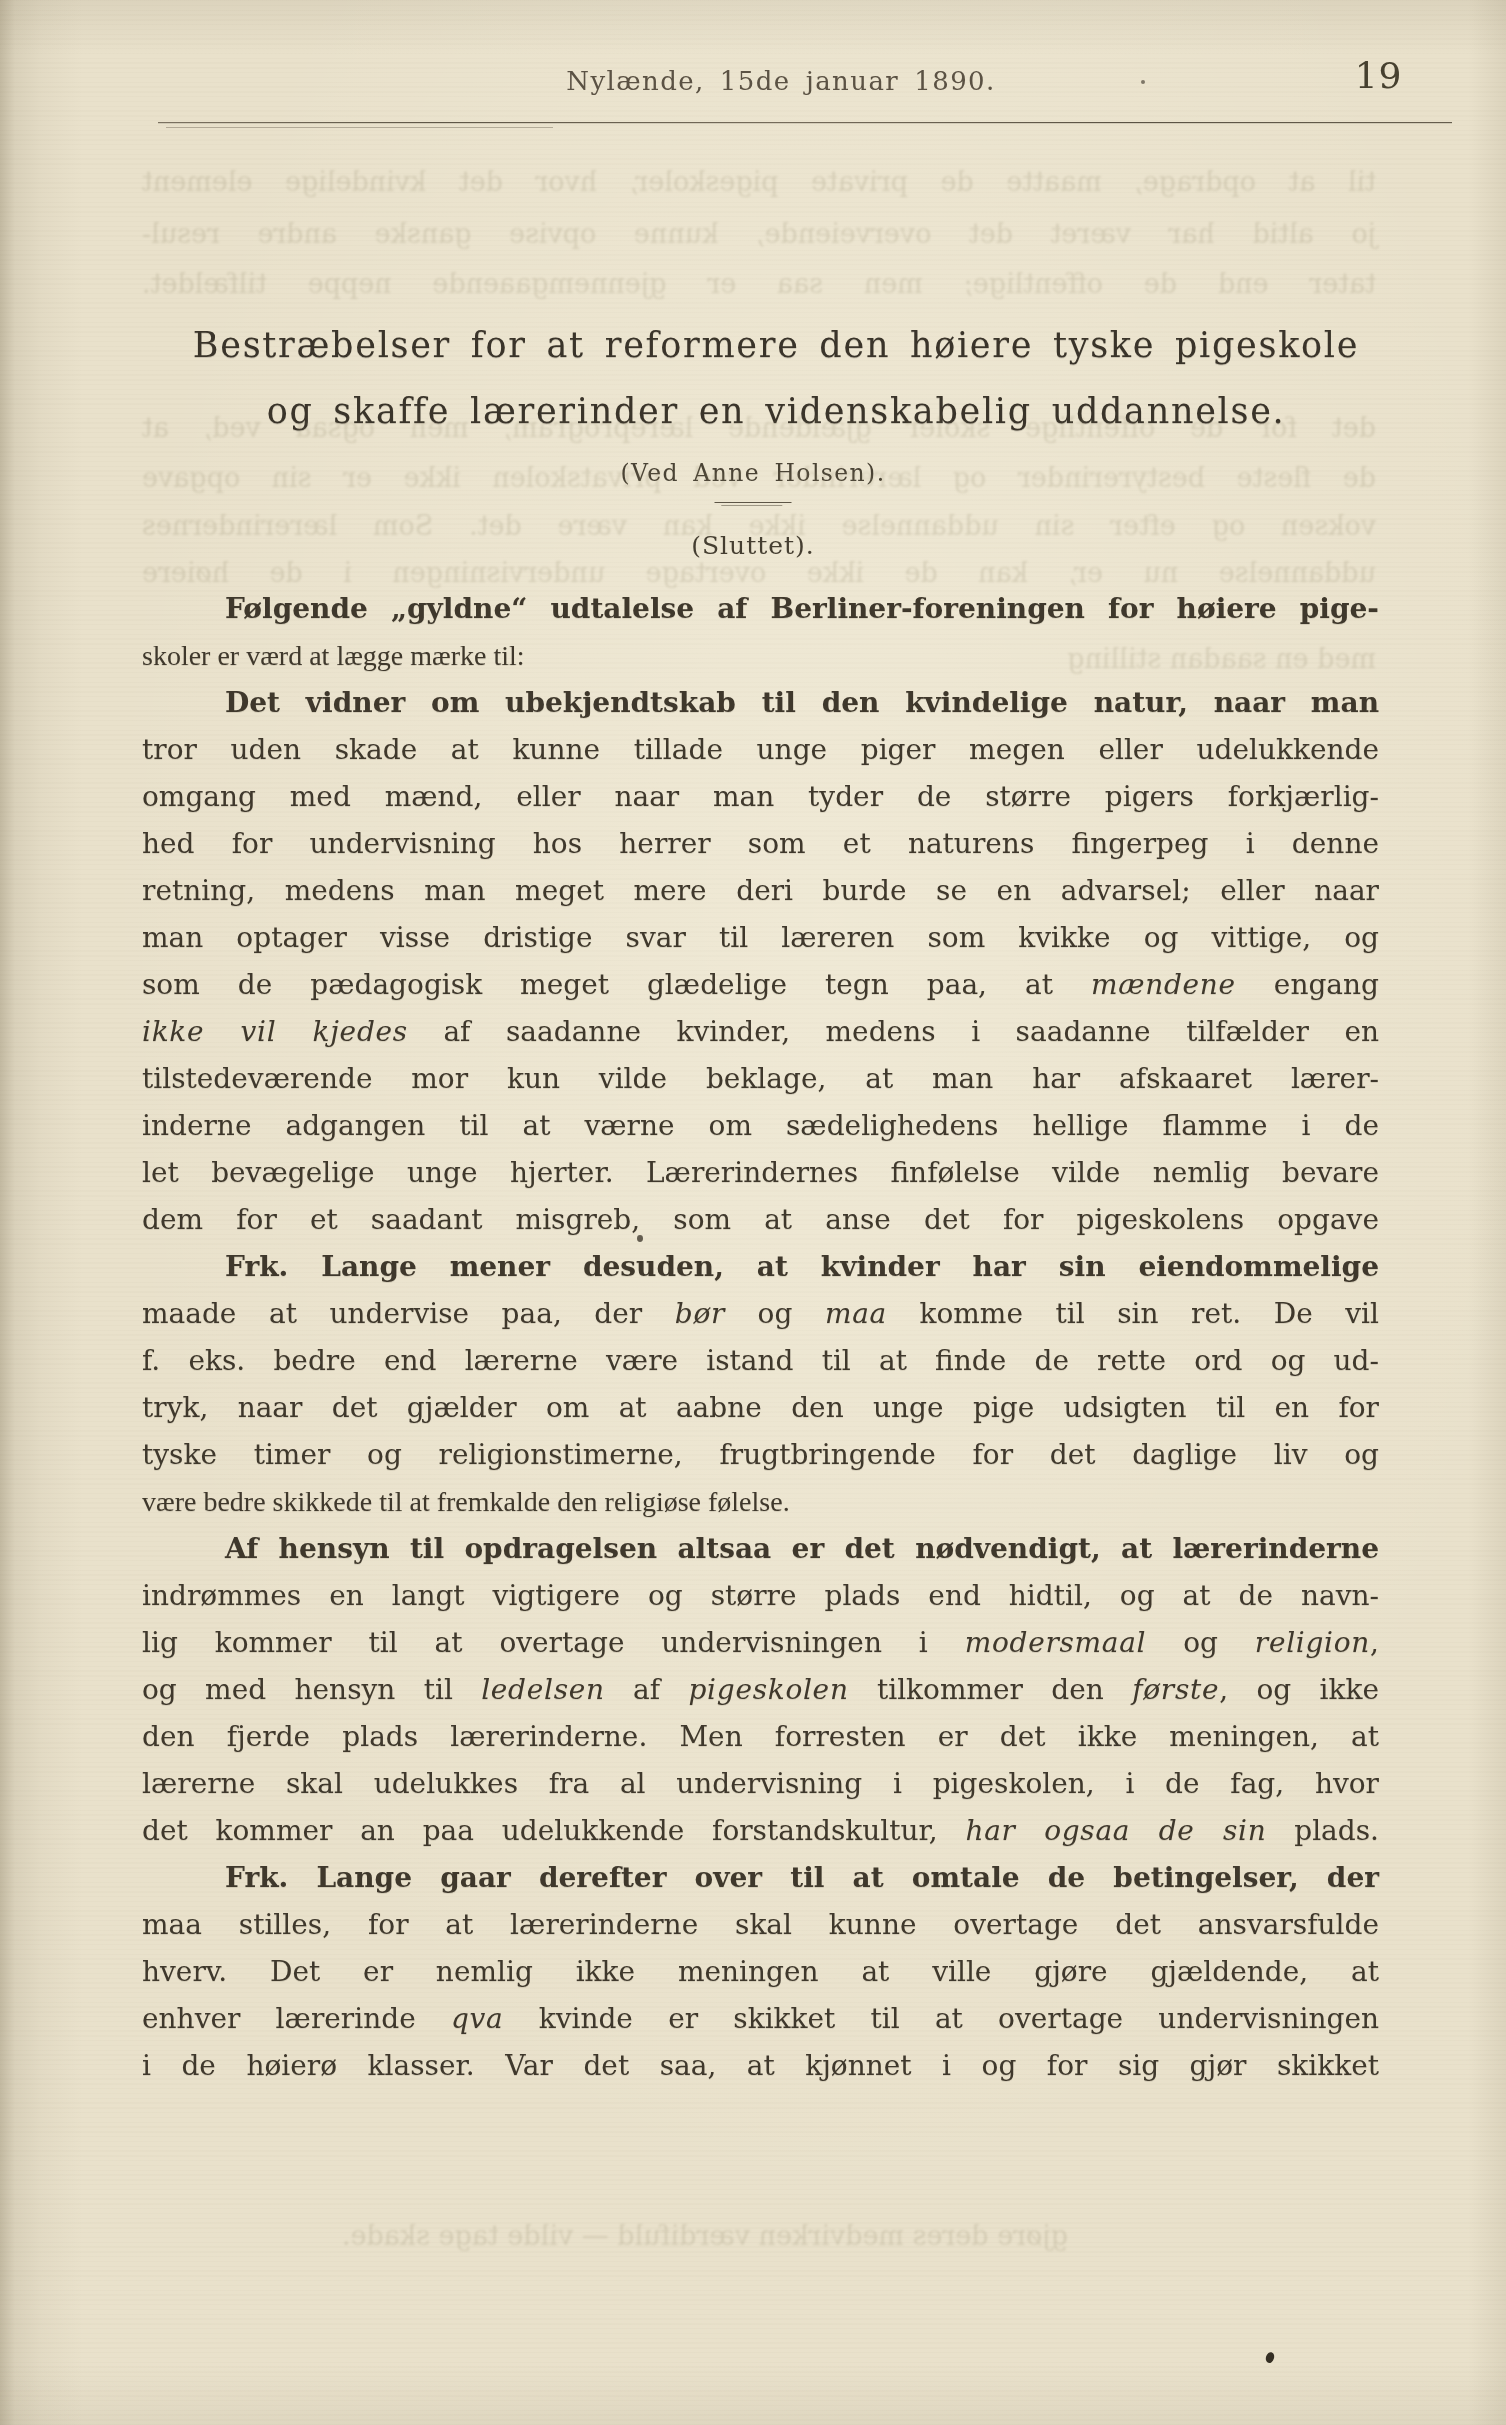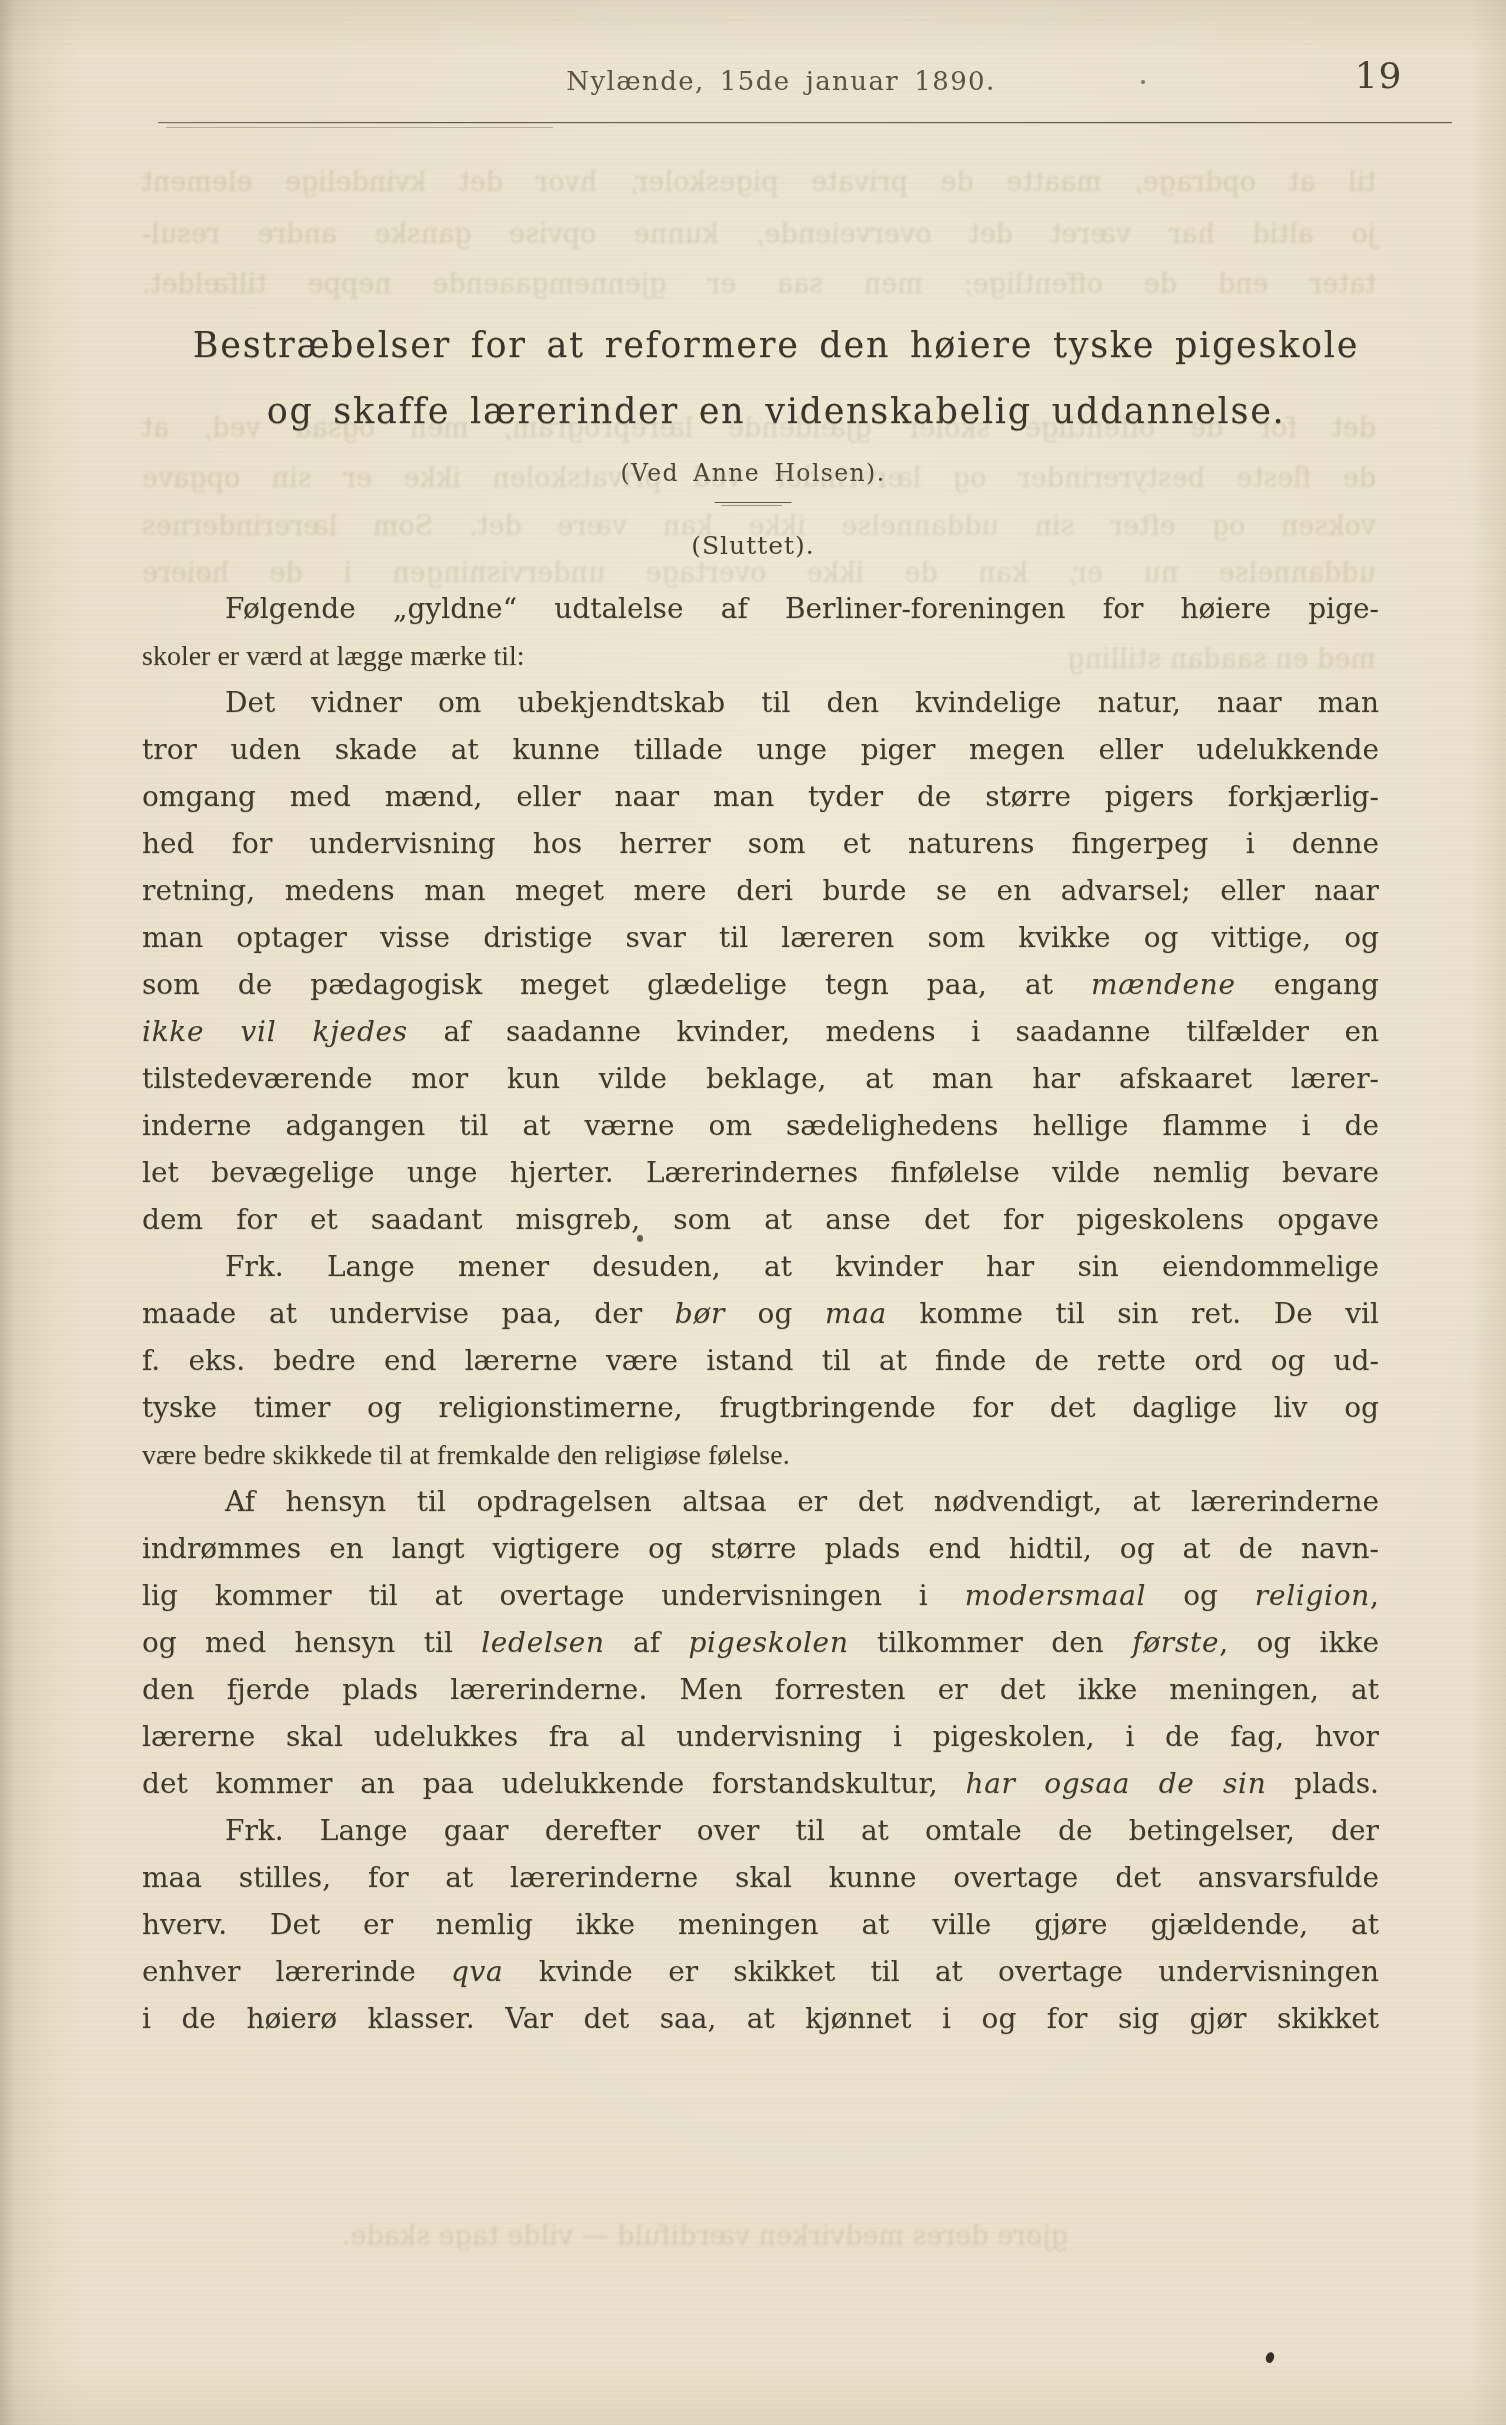--- a/index.html
+++ b/index.html
@@ -61,21 +61,21 @@
   
   .body{
     position:absolute;top:585px;left:142px;width:1237px;
     font-size:28px;color:#3f382c;
   }
   .bl{
     height:47px;line-height:47px;white-space:nowrap;
     text-align:justify;text-align-last:justify;text-justify:inter-word;
     text-shadow:0 0.7px 0 rgba(63,56,44,0.12);
   }
-  .bl.indent{text-indent:83px;}
+  .bl.indent{text-indent:83px;font-weight:bold;}
   .bl.last{text-align:right;text-align-last:left;font-family:Liberation Serif, serif;}
   .bl i{letter-spacing:0.7px;}
   
   .ghost{
     position:absolute;left:142px;width:1234px;
     font-size:27px;line-height:32px;color:#847b5c;opacity:.20;
     transform:scaleX(-1);filter:blur(0.9px);
     text-align:justify;text-align-last:justify;white-space:nowrap;
     pointer-events:none;
   }
@@ -117,20 +117,21 @@
       <div class="bl">man optager visse dristige svar til læreren som kvikke og vittige, og</div>
       <div class="bl">som de pædagogisk meget glædelige tegn paa, at <i>mændene</i> engang</div>
       <div class="bl"><i>ikke vil kjedes</i> af saadanne kvinder, medens i saadanne tilfælder en</div>
       <div class="bl">tilstedeværende mor kun vilde beklage, at man har afskaaret lærer-</div>
       <div class="bl">inderne adgangen til at værne om sædelighedens hellige flamme i de</div>
       <div class="bl">let bevægelige unge hjerter. Lærerindernes finfølelse vilde nemlig bevare</div>
       <div class="bl">dem for et saadant misgreb, som at anse det for pigeskolens opgave</div>
       <div class="bl indent">Frk. Lange mener desuden, at kvinder har sin eiendommelige</div>
       <div class="bl">maade at undervise paa, der <i>bør</i> og <i>maa</i> komme til sin ret.  De vil</div>
       <div class="bl">f. eks. bedre end lærerne være istand til at finde de rette ord og ud-</div>
+      <div class="bl">tryk, naar det gjælder om at aabne den unge pige udsigten til en for</div>
       <div class="bl">tyske timer og religionstimerne, frugtbringende for det daglige liv og</div>
       <div class="bl last">være bedre skikkede til at fremkalde den religiøse følelse.</div>
       <div class="bl indent">Af hensyn til opdragelsen altsaa er det nødvendigt, at lærerinderne</div>
       <div class="bl">indrømmes en langt vigtigere og større plads end hidtil, og at de navn-</div>
       <div class="bl">lig kommer til at overtage undervisningen i <i>modersmaal</i> og <i>religion</i>,</div>
       <div class="bl">og med hensyn til <i>ledelsen</i> af <i>pigeskolen</i> tilkommer den <i>første</i>, og ikke</div>
       <div class="bl">den fjerde plads lærerinderne.  Men forresten er det ikke meningen, at</div>
       <div class="bl">lærerne skal udelukkes fra al undervisning i pigeskolen, i de fag, hvor</div>
       <div class="bl">det kommer an paa udelukkende forstandskultur, <i>har ogsaa de sin</i> plads.</div>
       <div class="bl indent">Frk. Lange gaar derefter over til at omtale de betingelser, der</div>

